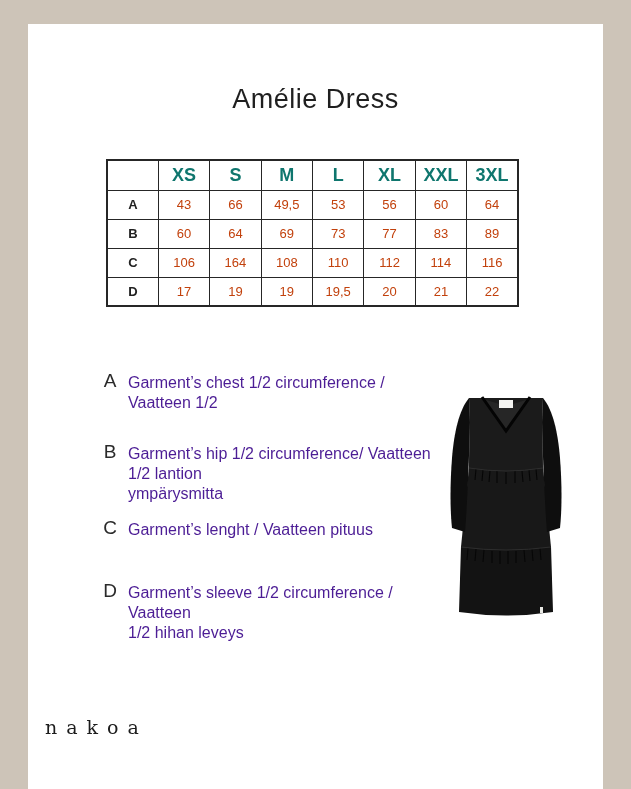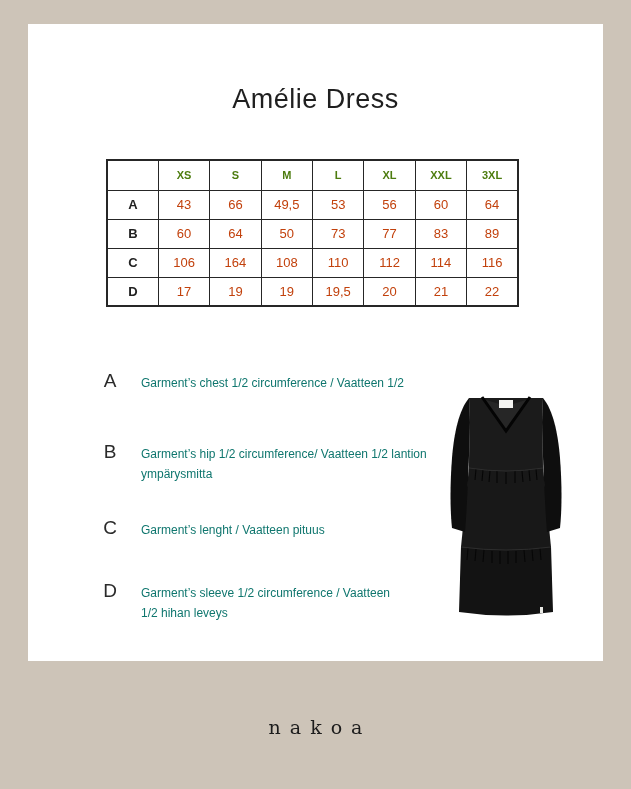--- a/index.html
+++ b/index.html
@@ -6,21 +6,21 @@
   html, body { width: 631px; height: 789px; }
   body {
     background: #cdc4b8;
     font-family: "Liberation Sans", sans-serif;
     position: relative;
     overflow: hidden;
   }
   .card {
     position: absolute;
     left: 28px; top: 24px;
-    width: 575px; height: 637px;
+    width: 575px; height: 766px;
     background: #ffffff;
   }
   .title {
     position: absolute;
     top: 60px; left: 0;
     width: 100%;
     text-align: center;
     font-size: 27px;
     font-weight: 400;
     letter-spacing: 0.5px;
@@ -36,23 +36,23 @@
   }
   table.size-chart th, table.size-chart td {
     border: 1.5px solid #262626;
     text-align: center;
     vertical-align: middle;
     padding: 0;
   }
   table.size-chart thead tr { height: 30px; }
   table.size-chart tbody tr { height: 29px; }
   table.size-chart thead th {
-    font-size: 11px;
+    font-size: 18px;
     font-weight: bold;
-    color: #4d7c0f;
+    color: #0f766e;
   }
   table.size-chart tbody th {
     font-size: 13px;
     font-weight: bold;
     color: #222222;
   }
   table.size-chart tbody td {
     font-size: 13px;
     font-weight: 400;
     color: #c2410c;
@@ -66,40 +66,39 @@
   .legend-letter {
     width: 24px;
     text-align: center;
     font-size: 19px;
     font-weight: 400;
     color: #2a2a2a;
     margin-top: -3px;
     flex: none;
   }
   .legend-text {
-    margin-left: 19px;
+    margin-left: 6px;
     width: 312px;
-    font-size: 12px;
+    font-size: 16px;
     line-height: 20px;
-    color: #0f766e;
+    color: #4c1d95;
   }
   .legend-item-a { top: 349px; }
   .legend-item-b { top: 420px; }
   .legend-item-c { top: 496px; }
   .legend-item-d { top: 559px; }
   .dress-svg {
     position: absolute;
     left: 415px; top: 364px;
     width: 126px; height: 236px;
   }
   .brand-logo {
     position: absolute;
-    top: 692px; left: 0;
+    top: 692px; left: 8px;
     width: 100%;
-    text-align: center;
     font-family: "DejaVu Serif", serif;
     font-size: 19px;
     font-weight: 400;
     letter-spacing: 9px;
     text-indent: 9px;
     color: #1c1c1c;
   }
 </style>
 </head>
 <body>
@@ -129,21 +128,21 @@
         <td>49,5</td>
         <td>53</td>
         <td>56</td>
         <td>60</td>
         <td>64</td>
       </tr>
       <tr>
         <th>B</th>
         <td>60</td>
         <td>64</td>
-        <td>50</td>
+        <td>69</td>
         <td>73</td>
         <td>77</td>
         <td>83</td>
         <td>89</td>
       </tr>
       <tr>
         <th>C</th>
         <td>106</td>
         <td>164</td>
         <td>108</td>

